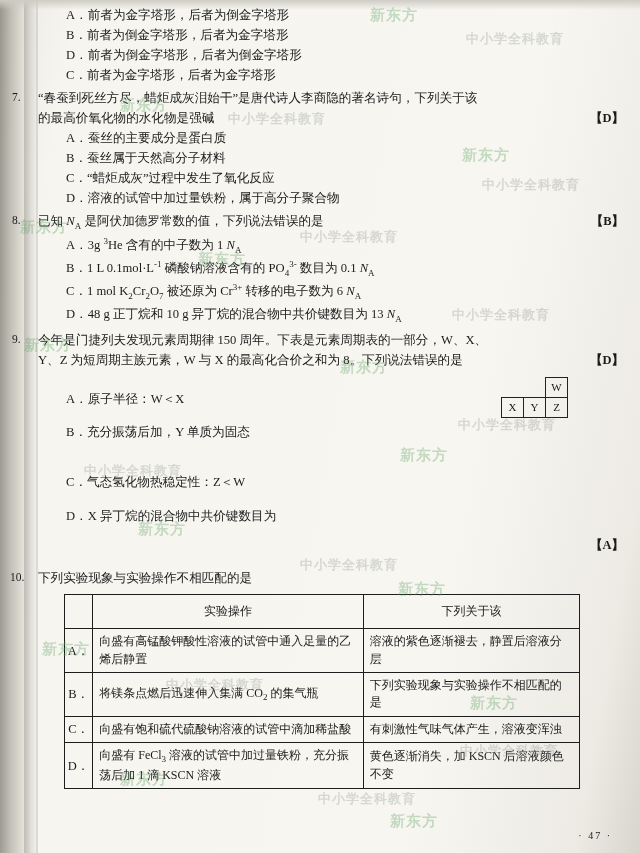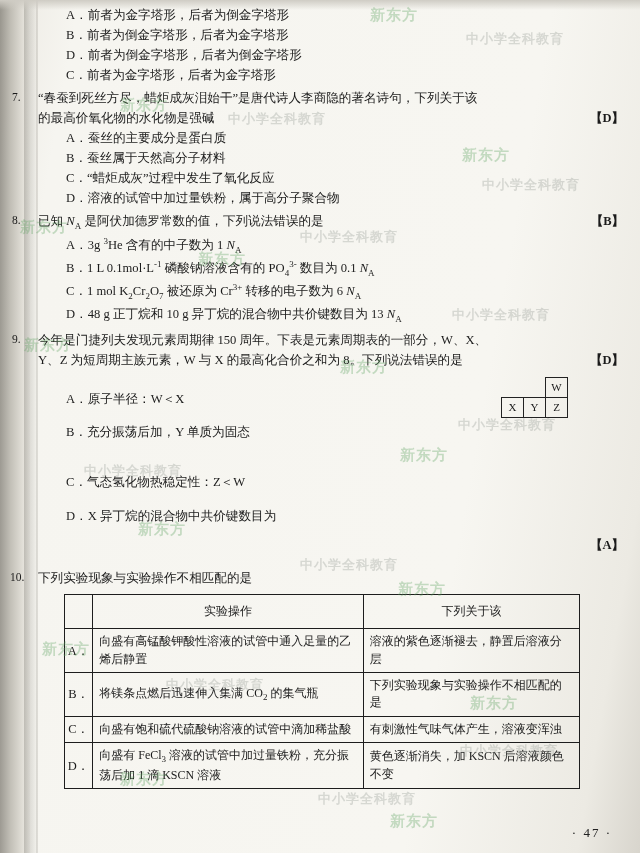--- a/index.html
+++ b/index.html
@@ -73,21 +73,21 @@
     padding:4px 6px;
     vertical-align:middle;
     line-height:1.45;
   }
   table.exp td.lbl{width:26px;text-align:center;font-size:12.5px;padding:0;}
   table.exp td.op{width:258px;}
   table.exp td.ph{width:206px;}
   table.exp tr.head td{text-align:center;font-weight:normal;padding:8px 0;}
   .pagenum{
     position:absolute;right:28px;bottom:12px;
-    font-size:13px;letter-spacing:2px;color:#222;
+    font-size:10px;letter-spacing:2px;color:#222;
   }
   
   .wm{
     position:absolute;
     color:rgba(120,170,120,.30);
     font-family:"Liberation Sans", sans-serif;
     font-weight:bold;
     white-space:nowrap;
     pointer-events:none;
     letter-spacing:1px;

